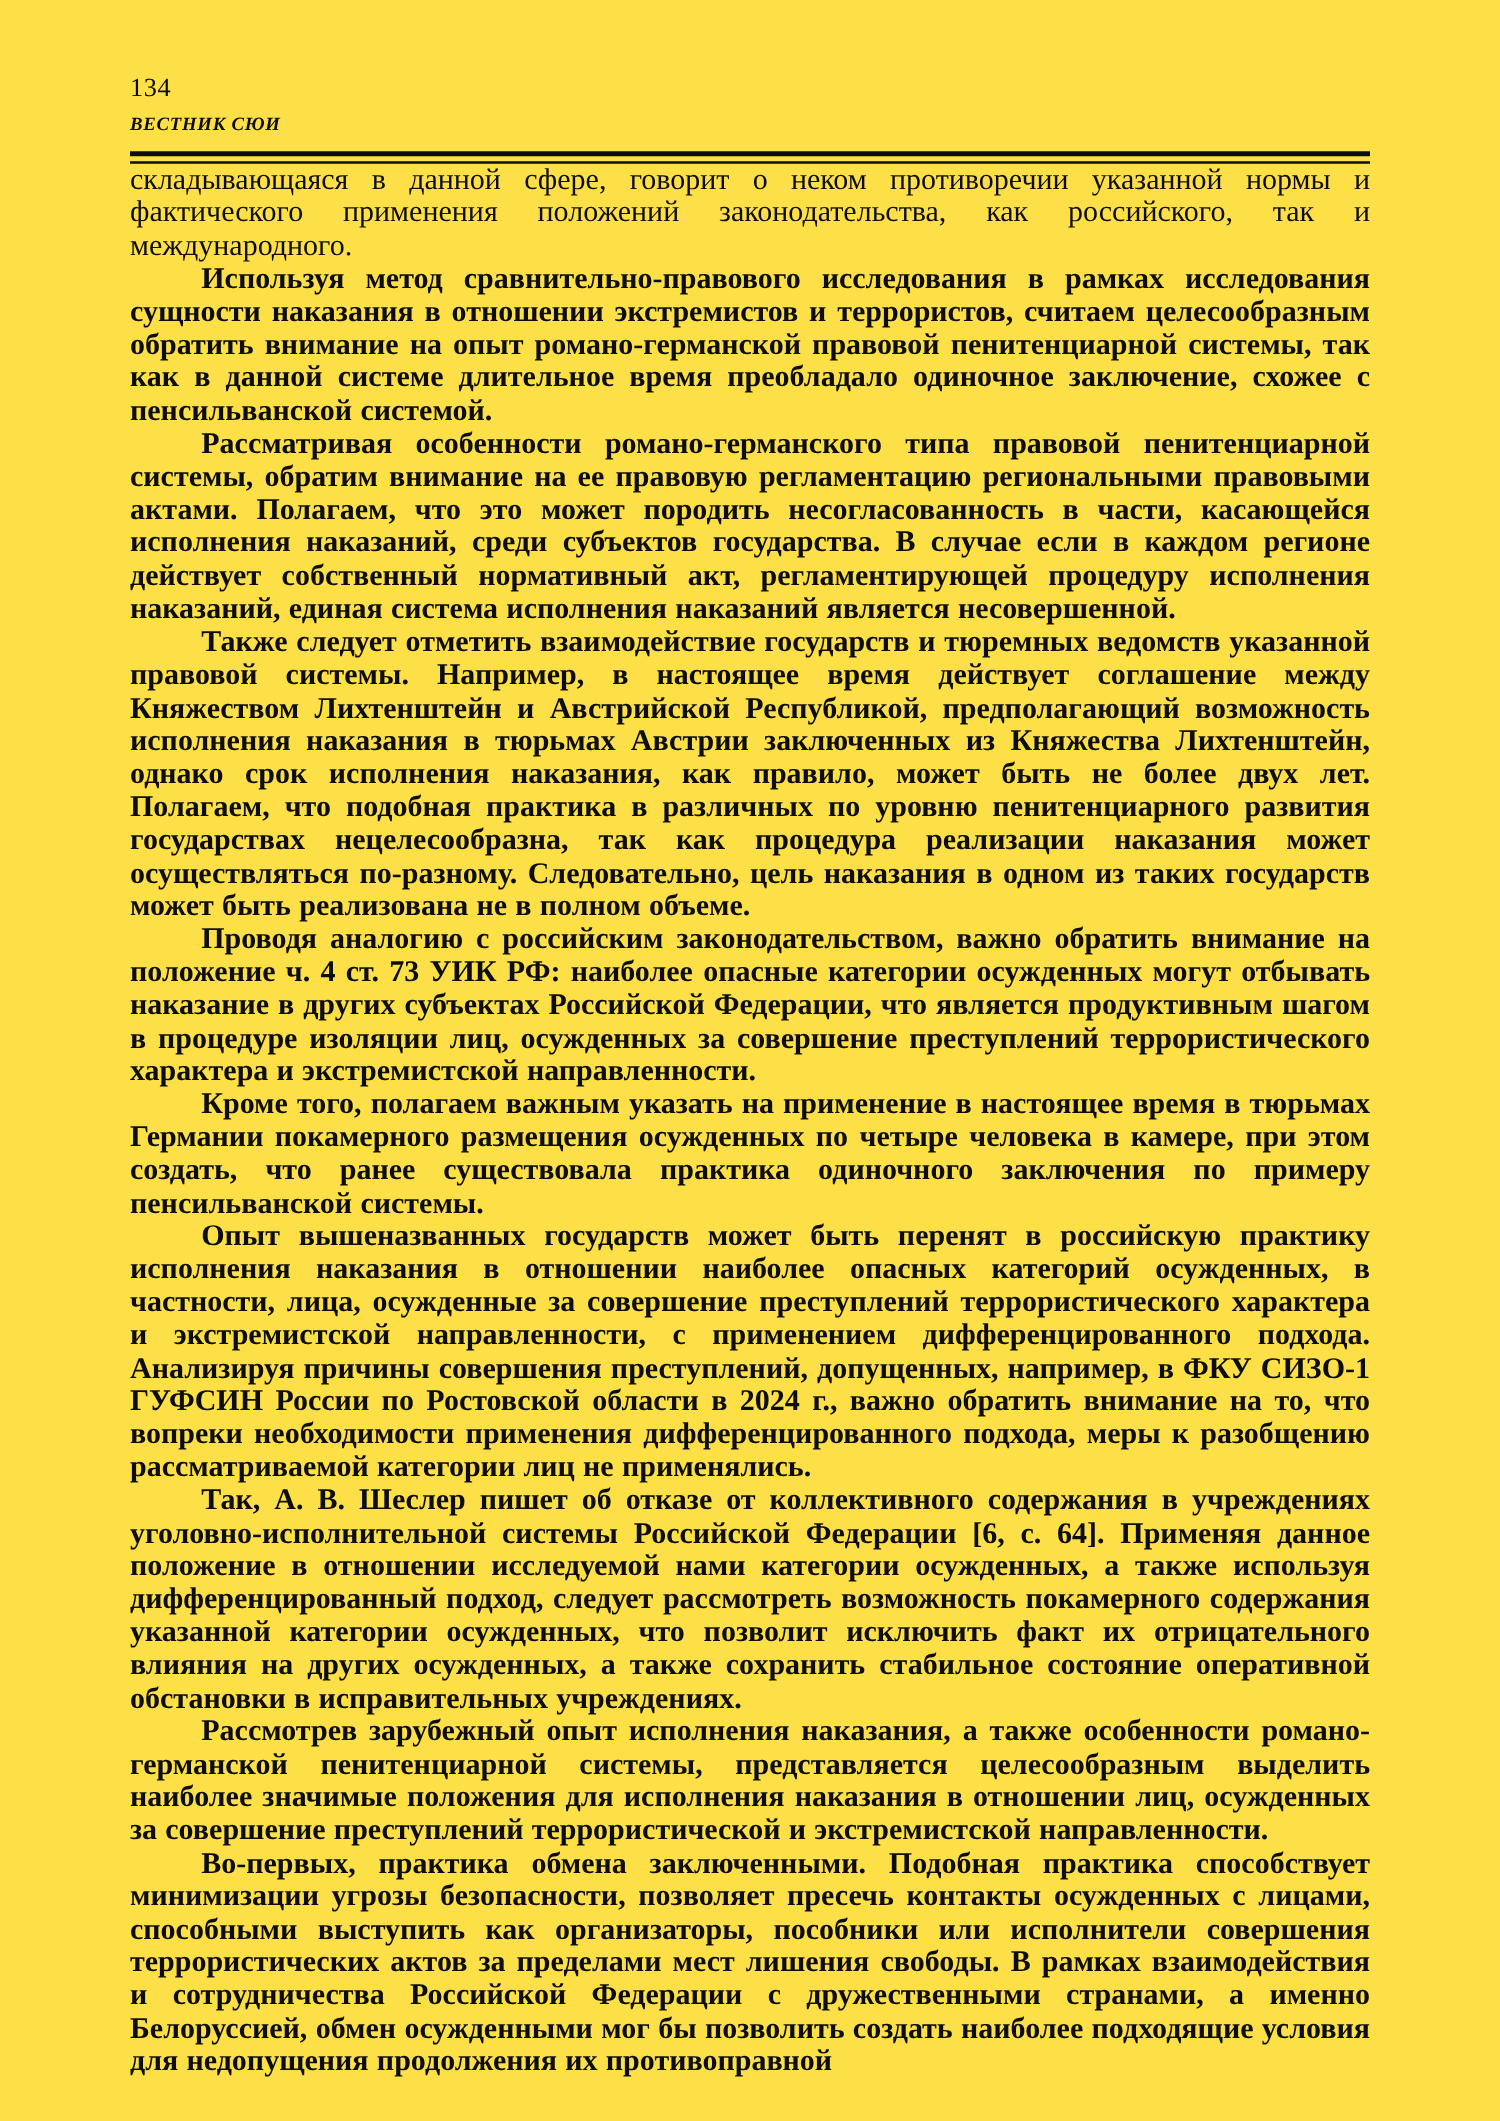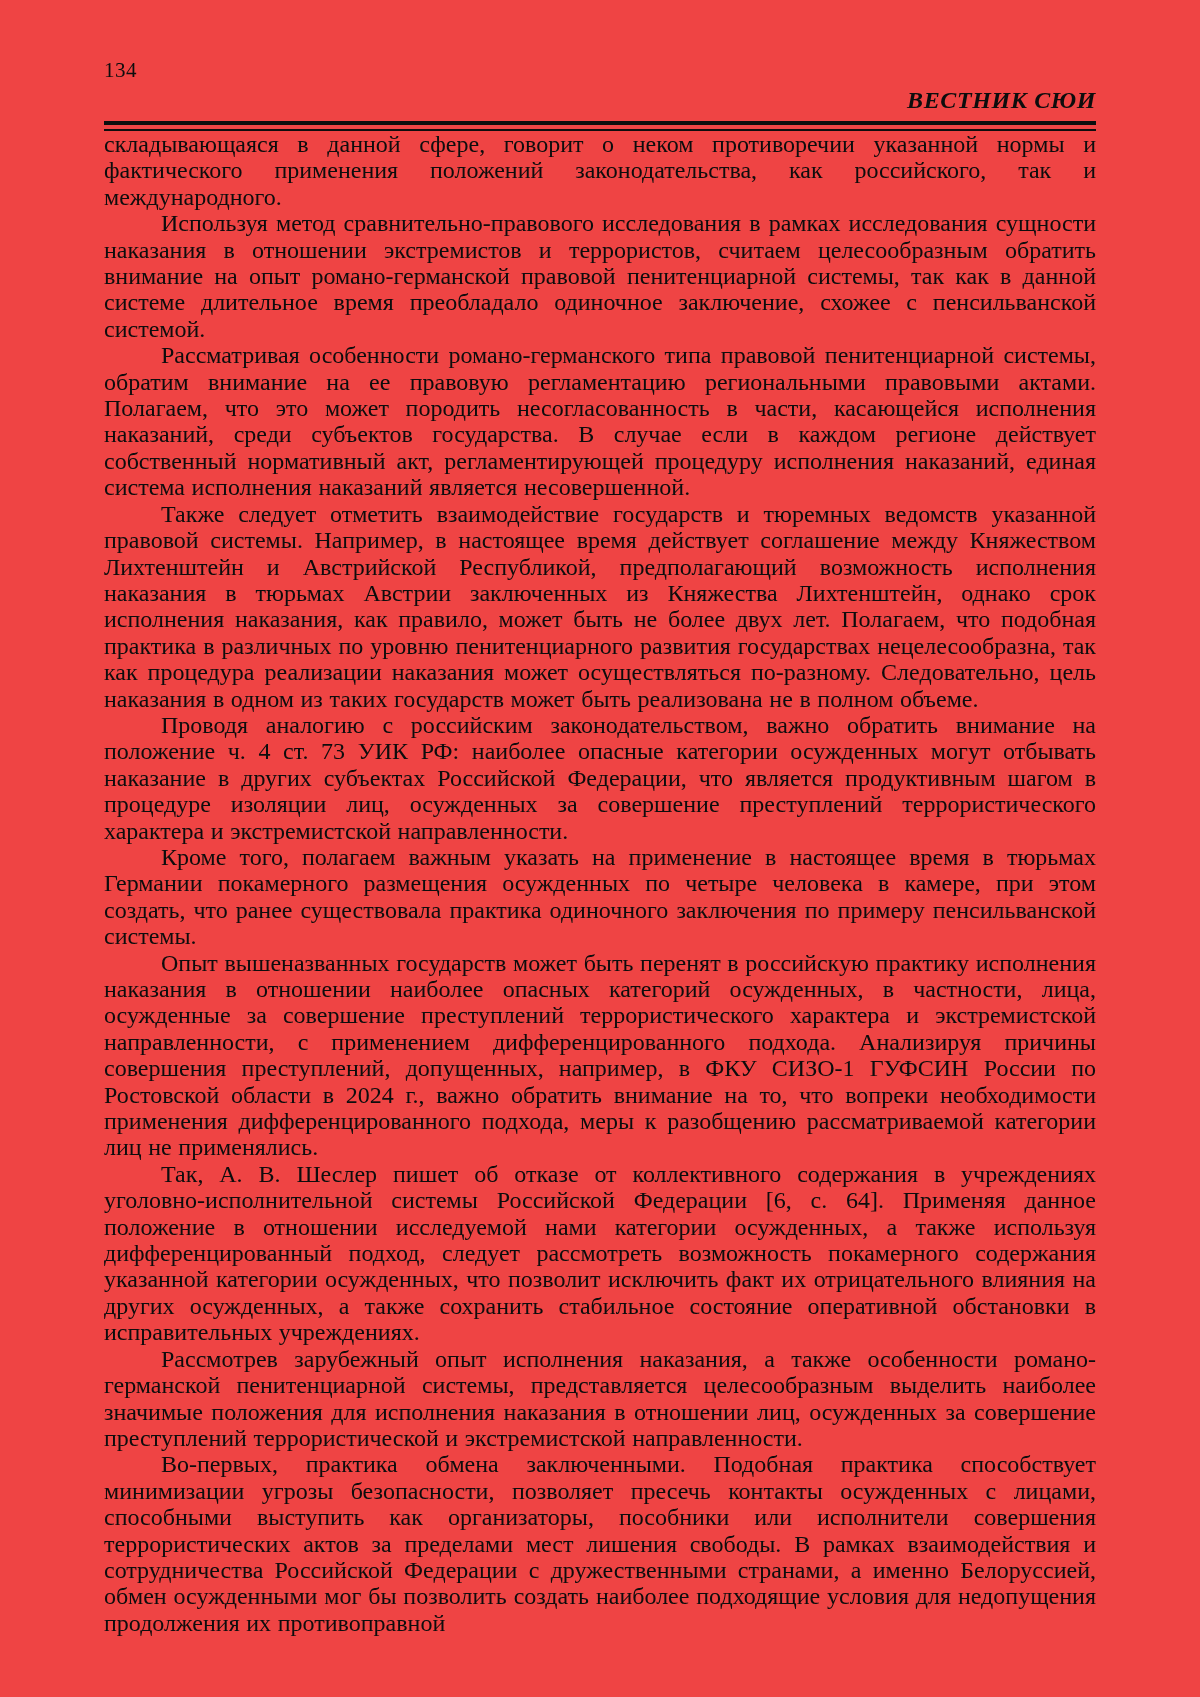--- a/index.html
+++ b/index.html
@@ -5,37 +5,37 @@
   html, body {
     margin: 0;
     padding: 0;
     background: #ffffff;
   }
   .page {
     position: relative;
     width: 1200px;
     height: 1697px;
     margin: 0 auto;
-    background: #ef4444;
+    background: #fde047;
     font-family: "Liberation Serif", "DejaVu Serif", serif;
     color: #0d0d0d;
     box-sizing: border-box;
     padding: 58px 104px 0 104px;
     overflow: hidden;
   }
   .page-number {
     font-size: 21px;
     line-height: 24px;
     letter-spacing: 0.5px;
   }
   .running-head {
-    text-align: right;
+    text-align: left;
     font-weight: bold;
     font-style: italic;
-    font-size: 24px;
+    font-size: 15px;
     line-height: 24px;
     letter-spacing: 0.6px;
     margin-top: 6px;
   }
   .double-rule {
     margin-top: 9px;
     height: 4px;
     border-top: 4px solid #0d0d0d;
     border-bottom: 2px solid #0d0d0d;
   }
@@ -46,20 +46,21 @@
     hyphens: auto;
     -webkit-hyphens: auto;
   }
   .article-text p {
     margin: 0;
     padding: 0;
     word-spacing: 0.6px;
   }
   .article-text p.indent {
     text-indent: 57px;
+    font-weight: bold;
   }
 </style>
 </head>
 <body>
 
 <div class="page">
   <header>
     <div class="page-number">134</div>
     <div class="running-head">ВЕСТНИК СЮИ</div>
     <div class="double-rule"></div>

